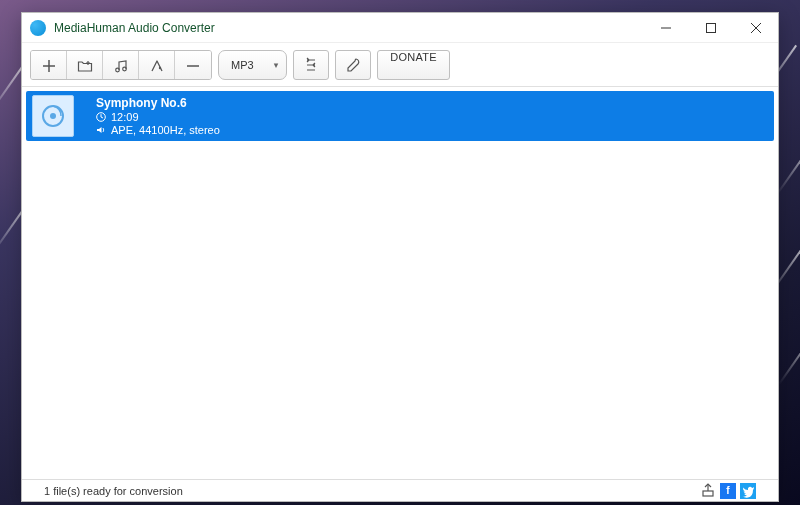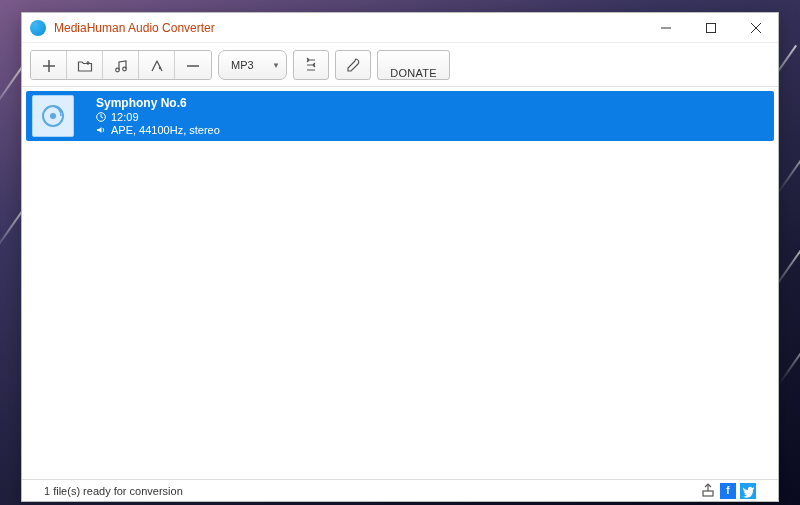--- a/index.html
+++ b/index.html
@@ -47,21 +47,21 @@
 }
 .app-icon {
   width: 16px;
   height: 16px;
   border-radius: 50%;
   background: radial-gradient(circle at 30% 30%, #3fb8f5, #0a8fd8);
   margin-right: 8px;
 }
 .title-text {
   font-size: 12px;
-  color: #c2410c;
+  color: #14532d;
   flex: 1;
 }
 .win-controls { display: flex; }
 .win-btn {
   width: 45px;
   height: 30px;
   display: flex;
   align-items: center;
   justify-content: center;
   font-size: 12px;
@@ -133,21 +133,21 @@
   height: 30px;
   padding: 0 12px;
   border: 1px solid #bfbfbf;
   border-radius: 3px;
   background: linear-gradient(#fff, #f1f1f1);
   font-size: 11px;
   letter-spacing: 0.3px;
   color: #333;
   cursor: pointer;
   display: flex;
-  align-items: flex-end;
+  align-items: flex-start;
 }
 
 .content {
   flex: 1;
   background: #fff;
   overflow: auto;
   padding: 4px;
 }
 .track {
   display: flex;

